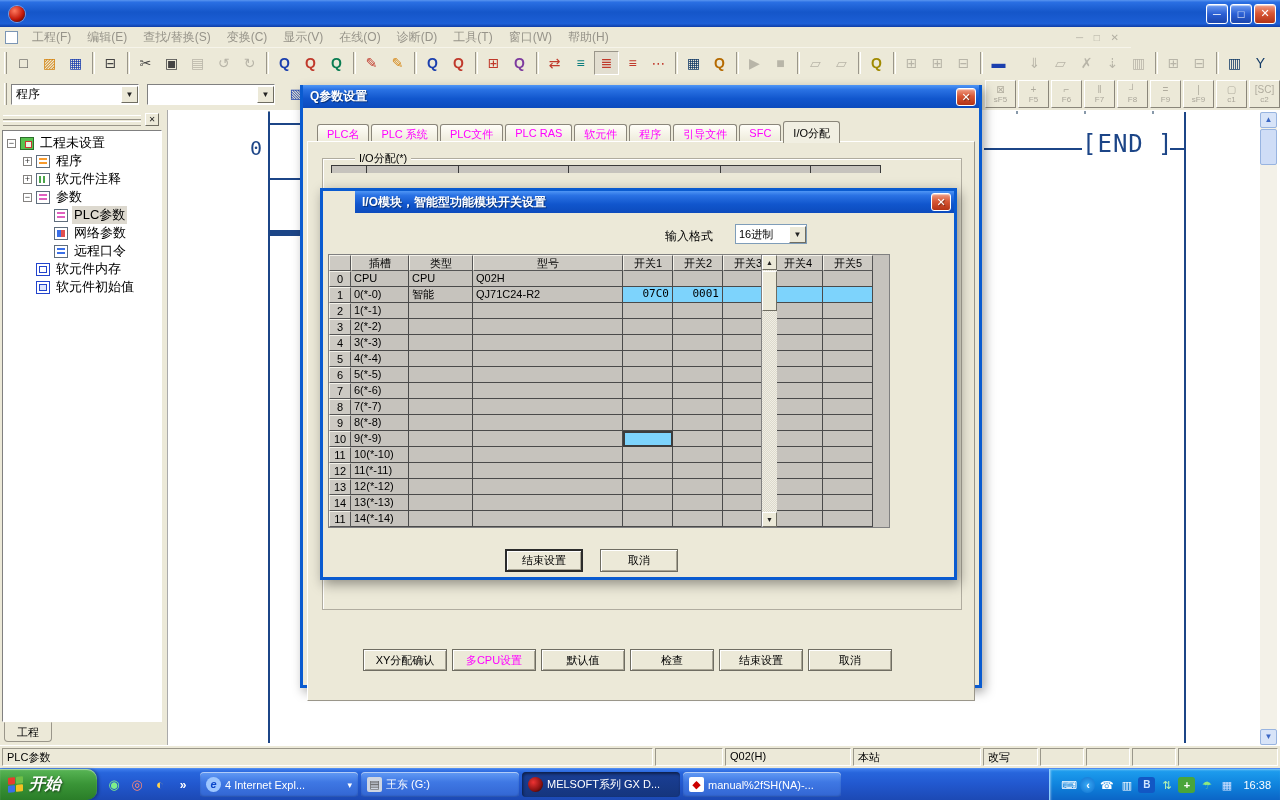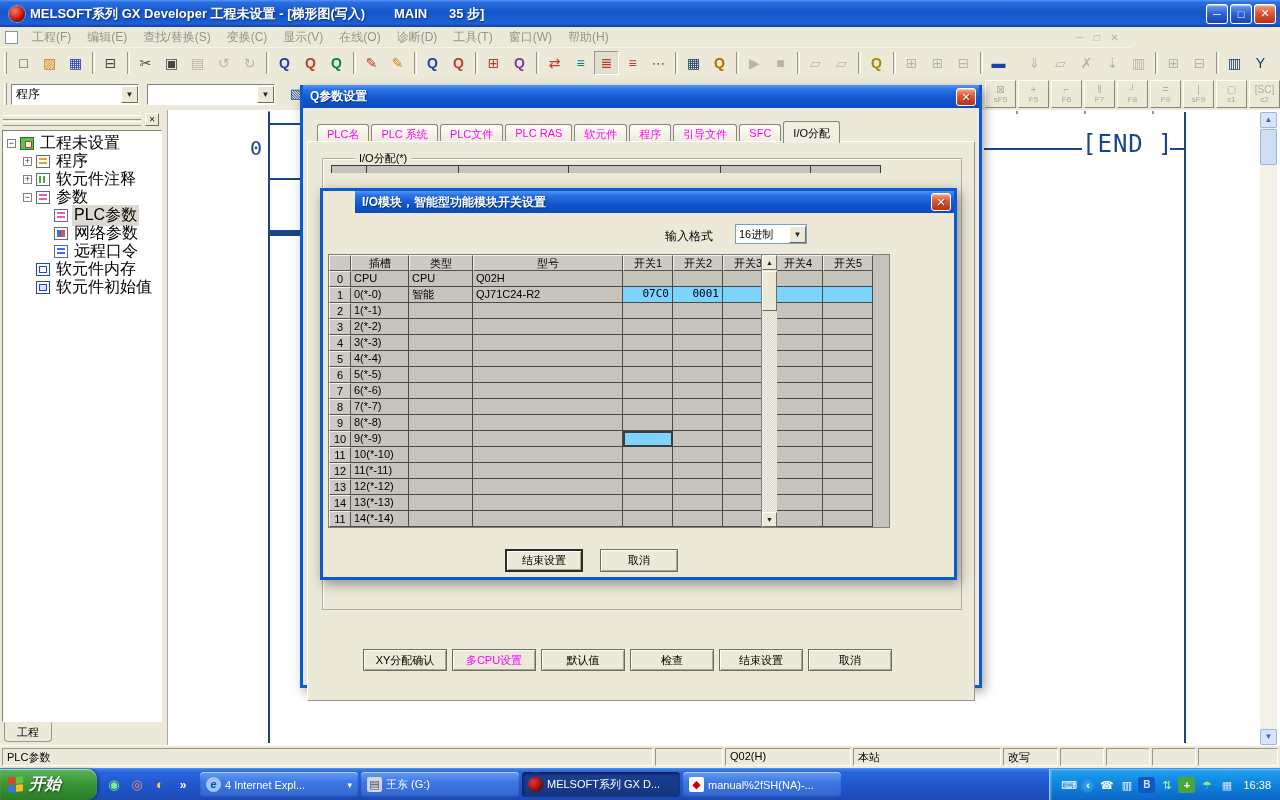--- a/index.html
+++ b/index.html
@@ -58,21 +58,21 @@
   .ic { width:14px; height:13px; position:relative; flex:0 0 auto; margin-right:4px; border:1px solid #5f6d7d; background:#fff; }
   .ic::after { content:""; position:absolute; inset:2px; }
   .ic.root { background:#58c24e; border-color:#2c6e2a; } .ic.root::after { inset:auto 1px 1px auto; width:5px; height:5px; background:#e8f8e4; border:1px solid #c33; }
   .ic.prog::after { background:repeating-linear-gradient(180deg,#f79b2e 0 2px,transparent 2px 4px); }
   .ic.cmt::after { background:repeating-linear-gradient(90deg,#4aa54a 0 2px,transparent 2px 4px); }
   .ic.prm::after { background:repeating-linear-gradient(180deg,#e060c0 0 2px,transparent 2px 4px); }
   .ic.net::after { background:linear-gradient(90deg,#3a6fe8 50%,#e05050 50%); }
   .ic.rmt::after { background:repeating-linear-gradient(180deg,#3a6fe8 0 2px,transparent 2px 4px); }
   .ic.mem { border-color:#2244cc; } .ic.mem::after { border:1px solid #2244cc; inset:2px; }
   .ic.ini { border-color:#2244cc; } .ic.ini::after { border:1px solid #2244cc; inset:2px; background:#dde6ff; }
-  .tlb { font-size:16px; padding:0 2px; }
+  .tlb { font-size:13px; padding:0 2px; }
   .tlb.sel { background:#ddd9cf; }
   #projtab { position:absolute; left:4px; top:612px; width:48px; height:20px; background:#ECE9D8; border:1px solid #9a968a; border-top-color:#ECE9D8; border-radius:0 0 4px 4px; font-size:11px; text-align:center; line-height:18px; }
 
   
   #editor { position:absolute; left:167px; top:110px; width:1113px; height:635px; background:#fff; border-left:1px solid #aaa; }
   #ticks { position:absolute; left:268px; top:111px; width:918px; height:3px; background:repeating-linear-gradient(90deg,#8899aa 0 2px,transparent 2px 68px); }
   .rail { position:absolute; width:2px; top:112px; height:631px; background:#1c4587; }
   #lcursor { position:absolute; left:268px; top:123px; width:73px; height:57px; border:2px solid #1c4587; background:#fff; }
   #lbar { position:absolute; left:268px; top:230px; width:77px; height:6px; background:#1c4587; }
   .ladtext { position:absolute; font-family:"DejaVu Sans Mono",monospace; color:#1c4587; }
@@ -81,21 +81,21 @@
   #wire2 { position:absolute; left:1170px; top:148px; width:14px; height:2px; background:#1c4587; }
   #endtext { left:1082px; top:130px; font-size:24px; letter-spacing:1px; }
   #endbr { left:1158px; top:130px; font-size:24px; }
   #vscroll { position:absolute; left:1260px; top:112px; width:17px; height:633px; background:#f3f1e8; }
   .sbtn { position:absolute; left:0; width:17px; height:16px; background:#d8e4f8; border:1px solid #98b4e0; border-radius:2px; text-align:center; font-size:8px; line-height:14px; color:#3b67c4; }
   #sthumb { position:absolute; left:0; top:17px; width:17px; height:36px; background:#cfddf6; border:1px solid #98b4e0; border-radius:2px; }
 
   
   #statusbar { position:absolute; left:0; top:745px; width:1280px; height:23px; background:#ECE9D8; display:flex; gap:2px; padding:2px 2px 2px 2px; border-top:1px solid #fff; }
   .seg { border:1px solid; border-color:#9a978a #fff #fff #9a978a; font-size:11px; padding:1px 4px; white-space:nowrap; overflow:hidden; flex:0 0 auto; }
-  .s0{width:651px}.s1{width:68px}.s2{width:126px}.s3{width:148px}.s4{width:55px}.s5{width:44px}.s6{width:44px}.s7{width:44px}.s8{flex:1 1 auto}
+  .s0{width:651px}.s1{width:68px}.s2{width:126px}.s3{width:128px}.s4{width:55px}.s5{width:44px}.s6{width:44px}.s7{width:44px}.s8{flex:1 1 auto}
 
   
   #taskbar { position:absolute; left:0; top:768px; width:1280px; height:32px; display:flex; align-items:center;
     background:linear-gradient(180deg,#3d7cec 0%,#2765dc 12%,#2258cf 48%,#1c49b4 100%); border-top:1px solid #4f8cf2; }
   #startbtn { width:97px; height:31px; border-radius:0 10px 10px 0; flex:0 0 auto;
     background:linear-gradient(180deg,#59b656,#3a9537 48%,#2a7d28); display:flex; align-items:center; gap:6px; padding-left:8px;
     color:#fff; font-style:italic; font-weight:bold; font-size:16px; text-shadow:1px 1px 2px rgba(0,0,0,.5);
     box-shadow:inset 0 1px 1px rgba(255,255,255,.5), 2px 0 3px rgba(0,0,0,.3); }
   #flag { width:15px; height:15px; display:grid; grid-template-columns:1fr 1fr; gap:1px; transform:skewY(-6deg); }
   #flag span { border-radius:1px; }
@@ -162,21 +162,20 @@
   #tsthumb { position:absolute; left:0; top:16px; width:15px; height:40px; background:#ECE9D8; border:1px solid; border-color:#fff #6f6d62 #6f6d62 #fff; }
   #swbtns { position:absolute; left:182px; top:358px; display:flex; gap:17px; }
   .swb { width:78px; height:23px; background:#ECE9D8; border:1px solid #6f6d62; box-shadow:inset 1px 1px 0 #fff, inset -1px -1px 0 #a9a595; font-size:11px; text-align:center; line-height:21px; }
   .swb.default { border:2px solid #2b2b2b; line-height:19px; }
 </style>
 </head>
 <body>
 
 <div id="titlebar">
   <div id="appicon"></div>
-  <div id="apptitle">MELSOFT系列 GX Developer 工程未设置 - [梯形图(写入)        MAIN      35 步]</div>
   <div id="wincontrols">
     <div class="wbtn">─</div>
     <div class="wbtn">□</div>
     <div class="wbtn close">✕</div>
   </div>
 </div>
 
 <div id="menubar">
   <div id="childicon"></div>
   <div data-repeat="menus">

